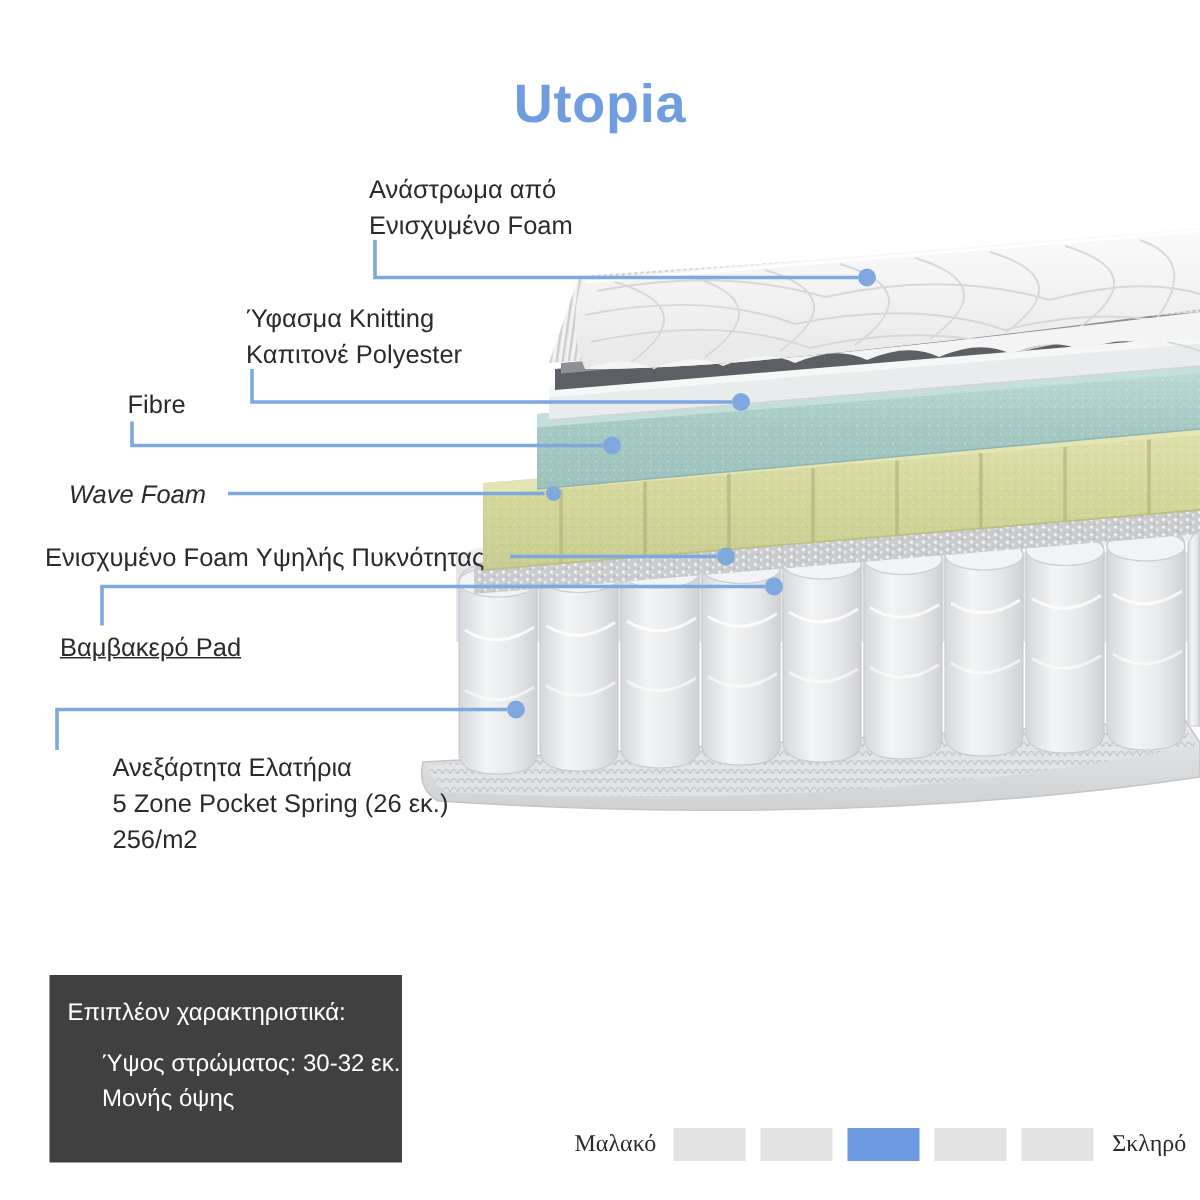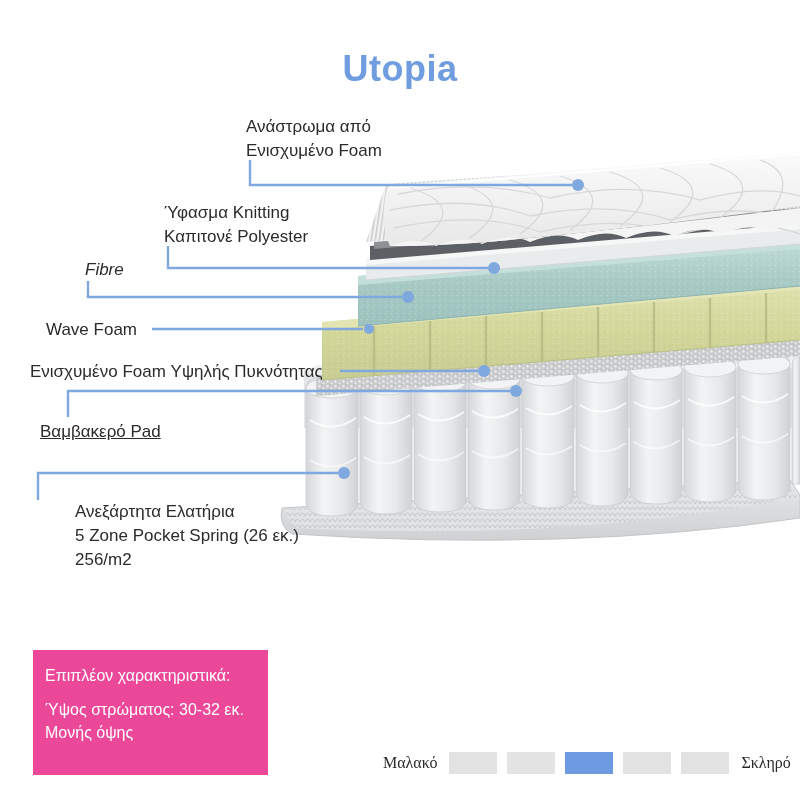--- a/index.html
+++ b/index.html
@@ -57,21 +57,21 @@
     position: absolute;
     left: 33px; top: 650px;
     width: 235px; height: 125px;
     background: #7fa1d9;
     color: #ffffff;
     padding: 14px 0 0 12px;
     font-size: 16px;
     line-height: 23px;
   }
   #features-title { margin-bottom: 11px; }
-  .feature-line { white-space: pre; }
+  .feature-line { white-space: pre; margin-left: 23px; }
 
   
   #firmness {
     position: absolute;
     left: 383px; top: 750px;
     width: 400px; height: 26px;
     display: flex;
     align-items: center;
     font-family: Liberation Serif, serif;
   }
@@ -326,31 +326,31 @@
       <circle cx="484" cy="371" r="6"></circle>
       <circle cx="516" cy="391" r="6"></circle>
       <circle cx="344" cy="473" r="6"></circle>
     </g>
   </svg>
 
   <div class="callout" style="left:246px; top:115px;"><span>Ανάστρωμα από</span><br><span>Ενισχυμένο Foam</span></div>
 
   <div class="callout" style="left:164px; top:201px;"><span>Ύφασμα Knitting</span><br><span>Καπιτονέ Polyester</span></div>
 
-  <div class="callout" style="left:85px; top:258px;font-style:italic;"><span>Fibre</span></div>
-
-  <div class="callout" style="left:46px; top:318px;"><span>Wave Foam</span></div>
+  <div class="callout" style="left:85px; top:258px;"><span>Fibre</span></div>
+
+  <div class="callout" style="left:46px; top:318px;font-style:italic;"><span>Wave Foam</span></div>
 
   <div class="callout" style="left:6px; top:360px;margin-left:24px;"><span>Ενισχυμένο Foam Υψηλής Πυκνότητας</span></div>
 
   <div class="callout" style="left:40px; top:420px;text-decoration:underline;"><span>Βαμβακερό Pad</span></div>
 
   <div class="callout" style="left:38px; top:500px;margin-left:37px;"><span>Ανεξάρτητα Ελατήρια</span><br><span>5 Zone Pocket Spring (26 εκ.)</span><br><span>256/m2</span></div>
 
-  <div id="features-box" style="background: #ec4899;">
+  <div id="features-box" style="background: #404040;">
     <div id="features-title">Επιπλέον χαρακτηριστικά:</div>
     <div class="feature-line">Ύψος στρώματος: 30-32 εκ.</div>
     <div class="feature-line">Μονής όψης</div>
   </div>
 
   <div id="firmness">
     <div class="fm-label">Μαλακό</div>
     <div class="fm-track">
       <div class="fm-seg" style="background: rgb(227, 227, 227);"></div>
       <div class="fm-seg" style="background: rgb(227, 227, 227);"></div>

